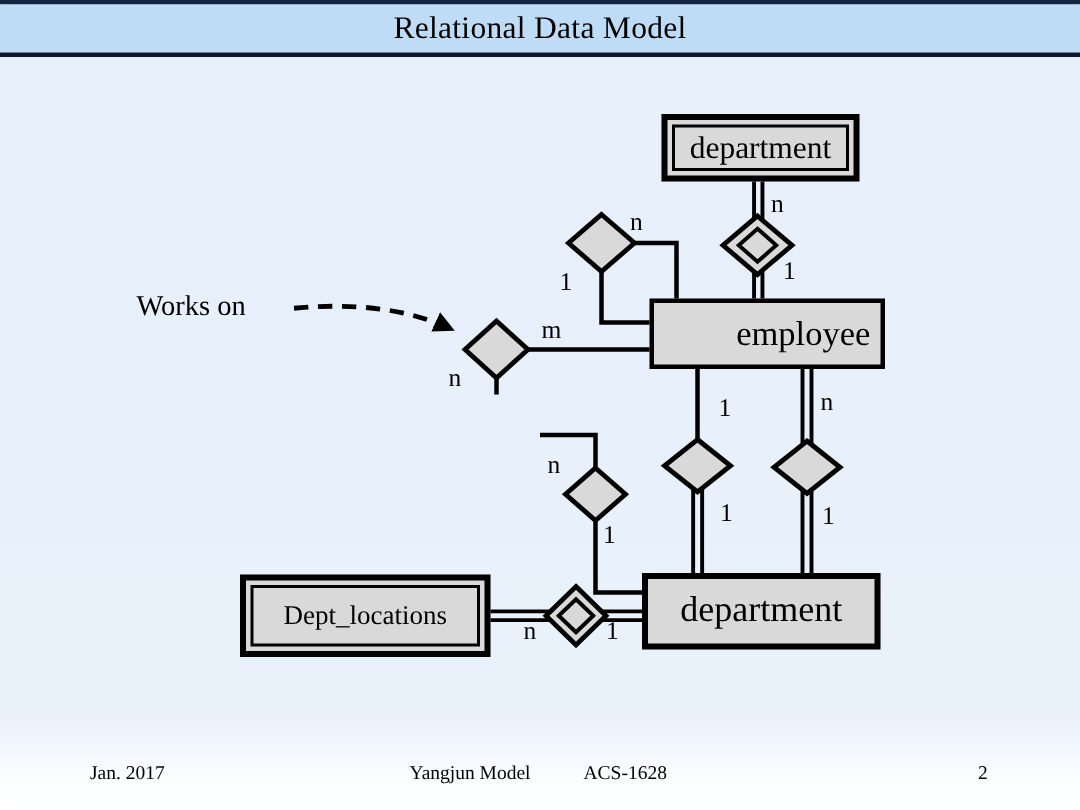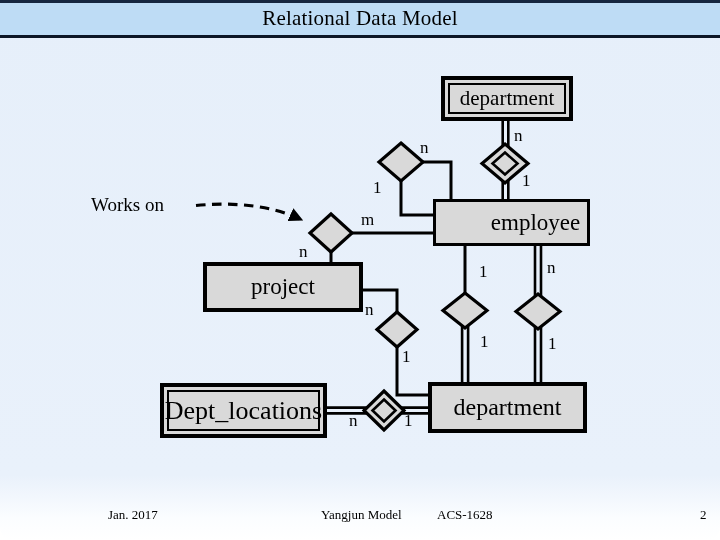--- a/index.html
+++ b/index.html
@@ -33,34 +33,34 @@
   .entity-weak .inner {
     width: 100%; height: 100%; border: 2px solid #000; background: #d9d9d9;
     display: flex; align-items: center; justify-content: center;
     font-size: 21px; color: #000;
   }
 
   #ent-dependent  { left: 441px; top: 76px;  width: 132px; height: 45px; }
   #ent-employee   { left: 433px; top: 199px; width: 157px; height: 47px; font-size: 23px; padding-left: 48px; }
   #ent-project    { left: 203px; top: 262px; width: 160px; height: 50px; border-width: 4px; font-size: 23px; }
   #ent-deptloc    { left: 160px; top: 383px; width: 167px; height: 55px; }
-  #ent-deptloc .inner { font-size: 26px; }
+  #ent-deptloc .inner { font-size: 18px; }
   #ent-department { left: 428px; top: 382px; width: 159px; height: 51px; border-width: 4px; font-size: 24px; }
 
   
   .card {
     position: absolute; font-size: 17px; color: #000; line-height: 1;
     white-space: nowrap;
   }
   .note-label {
     position: absolute; left: 91px; top: 194px; font-size: 19px; color: #000; white-space: nowrap; text-align: center;
   }
 
   .footer { position: absolute; left: 0; top: 507px; width: 720px; height: 20px; font-size: 13px; color: #000; }
-  .footer span { position: absolute; white-space: nowrap; margin-left: 48px; }
+  .footer span { position: absolute; white-space: nowrap; }
   .f-date   { left: 60px; }
   .f-author { left: 273px; }
   .f-course { left: 389px; }
   .f-page   { left: 652px; }
 </style>
 </head>
 <body>
 
 <div class="slide">
 
@@ -112,21 +112,20 @@
         <polygon points="505,152.5 517.5,163.5 505,174.5 492.5,163.5" stroke-width="2.6"></polygon>
         <polygon points="384,391 404,410.5 384,430 364,410.5"></polygon>
         <polygon points="384,399.5 395.5,410.5 384,421.5 372.5,410.5" stroke-width="2.6"></polygon>
       </g>
     </svg>
 
     <div class="entity-weak" id="ent-dependent">
       <div class="inner">department</div>
     </div>
     <div class="entity" id="ent-employee">employee</div>
-    <div class="entity" id="ent-project">project</div>
     <div class="entity-weak" id="ent-deptloc">
       <div class="inner">Dept_locations</div>
     </div>
     <div class="entity" id="ent-department">department</div>
 
     <div class="note-label">Works on</div>
 
     <div class="card" style="left:514px; top:127px;">n</div>
     <div class="card" style="left:522px; top:172px;">1</div>
     <div class="card" style="left:420px; top:139px;">n</div>

